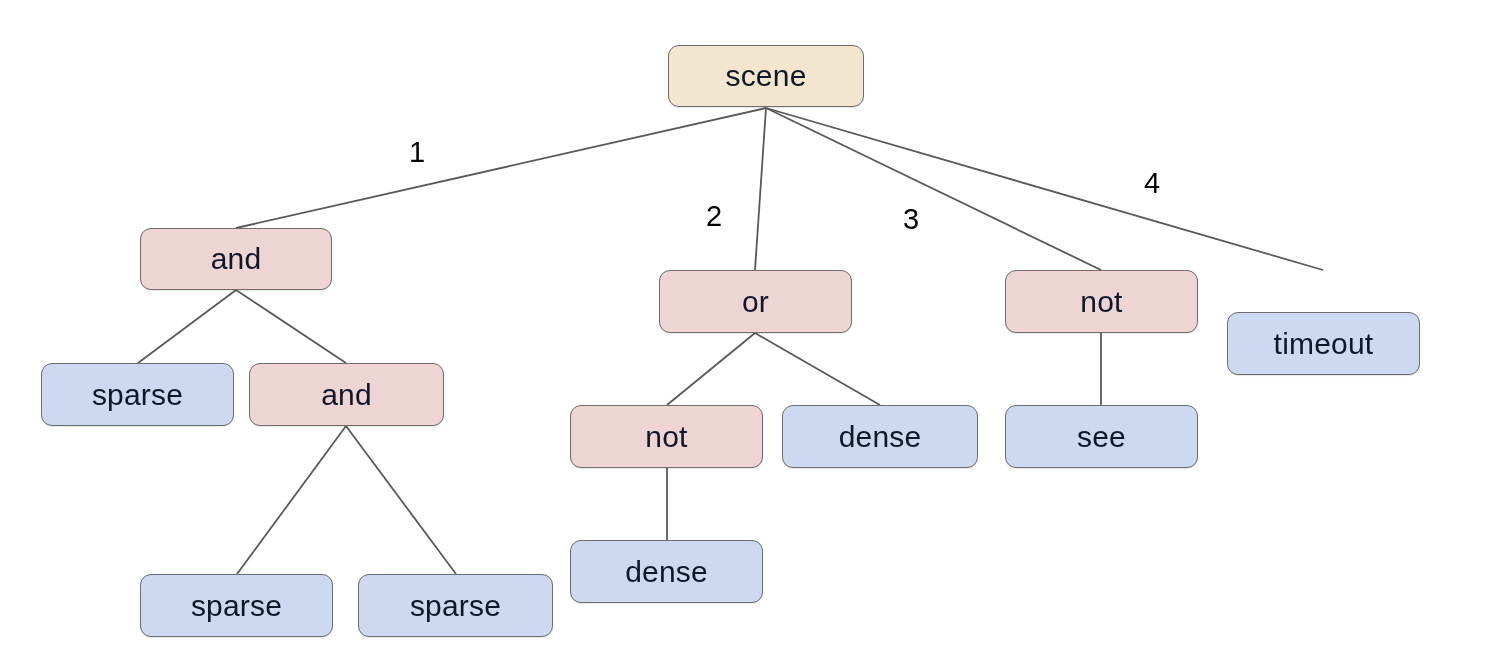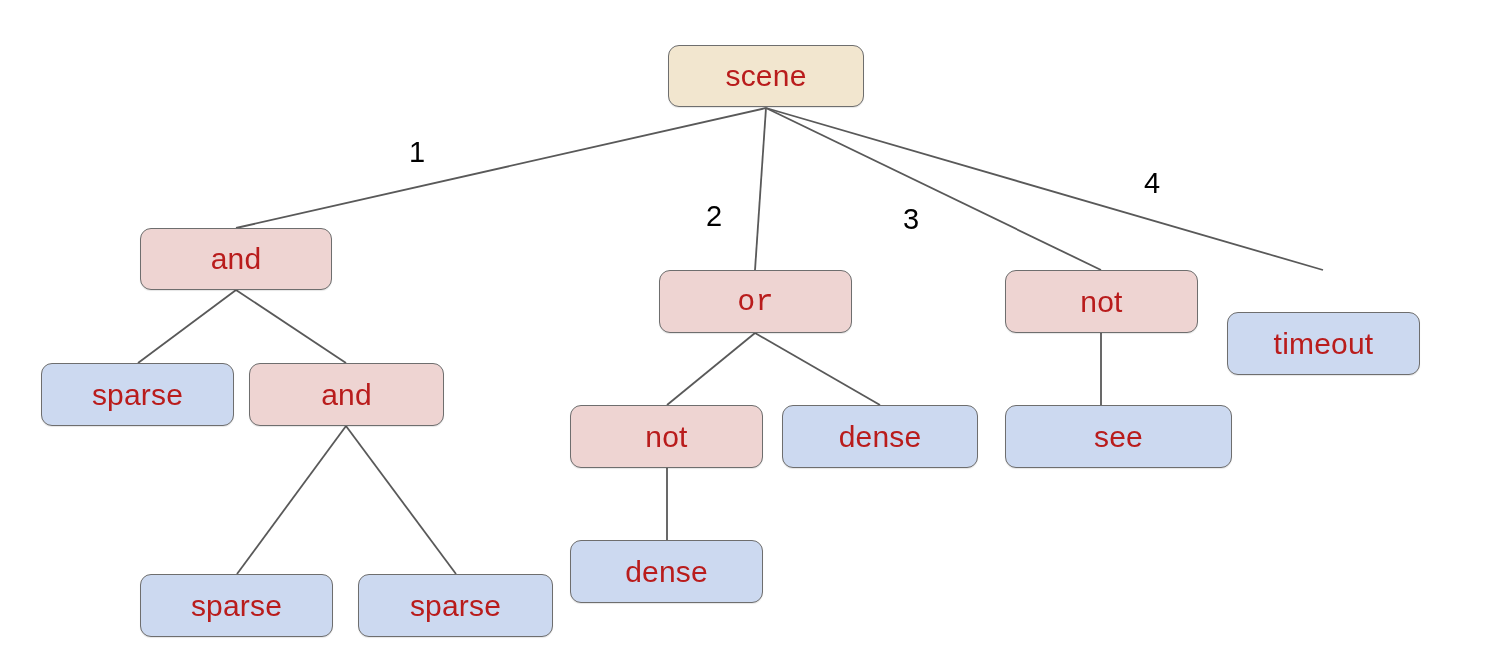--- a/index.html
+++ b/index.html
@@ -23,21 +23,21 @@
     height: 662px;
   }
   .node {
     position: absolute;
     box-sizing: border-box;
     border: 1.6px solid #6e6e6e;
     border-radius: 11px;
     display: flex;
     align-items: center;
     justify-content: center;
-    color: #b91c1c;
+    color: #0f172a;
     font-size: 30px;
     line-height: 1;
     letter-spacing: 0.2px;
     white-space: nowrap;
     box-shadow: 0 1px 1px rgba(0,0,0,0.10);
   }
   .node-root { background: #f2e6cf; }
   .node-op   { background: #eed4d2; }
   .node-leaf { background: #ccd9f0; }
   .edge-label {
@@ -67,26 +67,26 @@
       <line x1="667" y1="468" x2="667" y2="540" stroke="#595959" stroke-width="1.8"></line>
       <line x1="1101" y1="333" x2="1101" y2="405" stroke="#595959" stroke-width="1.8"></line>
     </svg>
   <div id="node-layer">
       <div class="node node-root" style="left: 668px; top: 45px; width: 196px; height: 62px;">scene</div>
       <div class="node node-op" style="left: 140px; top: 228px; width: 192px; height: 62px;">and</div>
       <div class="node node-leaf" style="left: 41px; top: 363px; width: 193px; height: 63px;">sparse</div>
       <div class="node node-op" style="left: 249px; top: 363px; width: 195px; height: 63px;">and</div>
       <div class="node node-leaf" style="left: 140px; top: 574px; width: 193px; height: 63px;">sparse</div>
       <div class="node node-leaf" style="left: 358px; top: 574px; width: 195px; height: 63px;">sparse</div>
-      <div class="node node-op" style="left: 659px; top: 270px; width: 193px; height: 63px; font-family: Liberation Mono, monospace;">or</div>
+      <div class="node node-op" style="left: 659px; top: 270px; width: 193px; height: 63px;">or</div>
       <div class="node node-op" style="left: 570px; top: 405px; width: 193px; height: 63px;">not</div>
       <div class="node node-leaf" style="left: 782px; top: 405px; width: 196px; height: 63px;">dense</div>
       <div class="node node-leaf" style="left: 570px; top: 540px; width: 193px; height: 63px;">dense</div>
       <div class="node node-op" style="left: 1005px; top: 270px; width: 193px; height: 63px;">not</div>
-      <div class="node node-leaf" style="left: 1005px; top: 405px; width: 227px; height: 63px;">see</div>
+      <div class="node node-leaf" style="left: 1005px; top: 405px; width: 193px; height: 63px;">see</div>
       <div class="node node-leaf" style="left: 1227px; top: 270px; width: 193px; height: 63px; margin-top: 42px;">timeout</div>
     </div>
   <div id="label-layer">
       <div class="edge-label" style="left: 417px; top: 152px;">1</div>
       <div class="edge-label" style="left: 714px; top: 216px;">2</div>
       <div class="edge-label" style="left: 911px; top: 219px;">3</div>
       <div class="edge-label" style="left: 1152px; top: 183px;">4</div>
     </div>
 </div>
 

